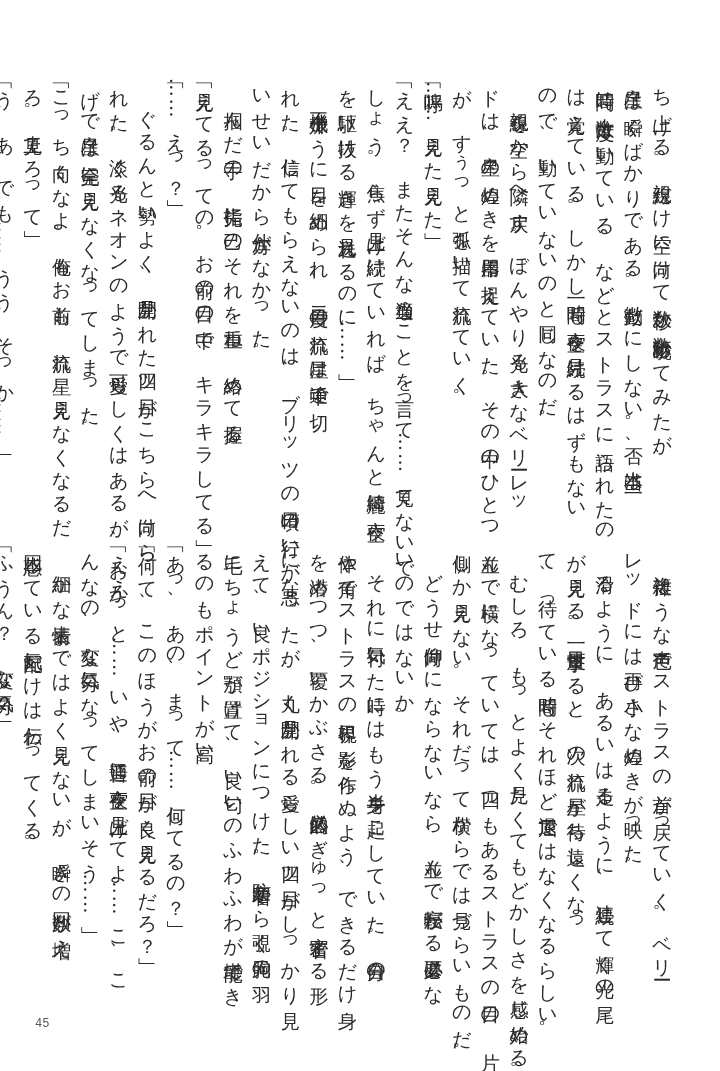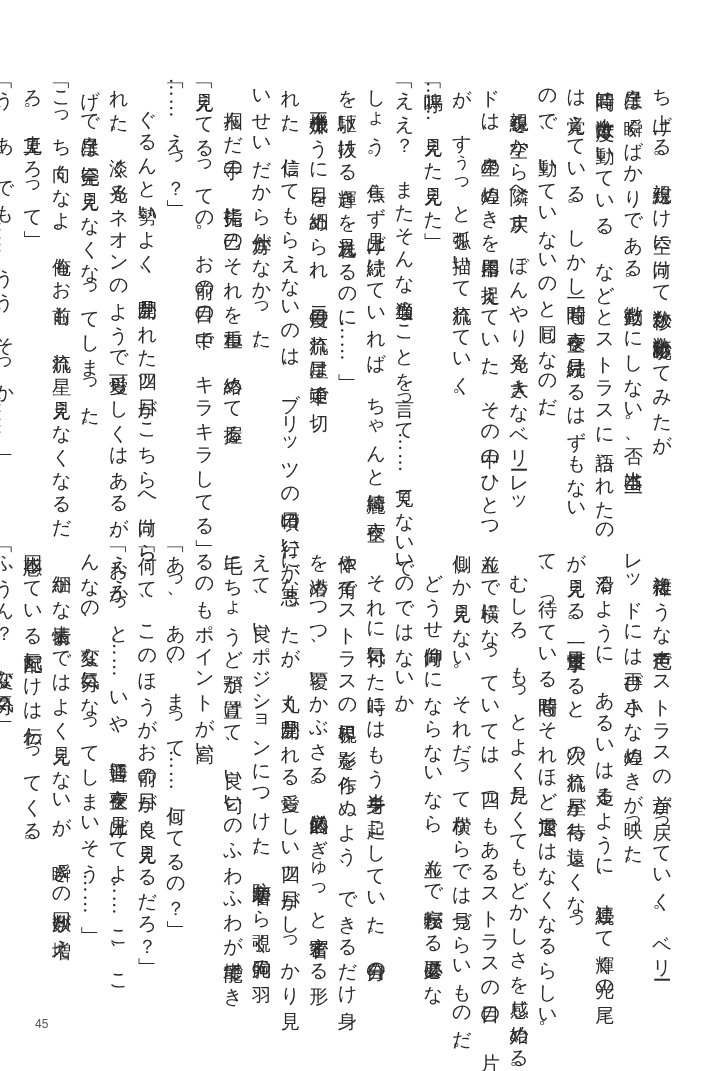--- a/index.html
+++ b/index.html
@@ -4,21 +4,21 @@
 <style>
   html, body { margin:0; padding:0; background:#ffffff; }
   body { width:720px; height:1071px; position:relative; overflow:hidden;
          font-family: "DejaVu Serif", "Liberation Serif", serif; color:#2a2a2a; }
   .tier { position:absolute; left:96px; width:580px; height:420px;
           writing-mode: vertical-rl; font-size:19.2px; line-height:28.6px;
           letter-spacing:1.7px; }
   .tier-top { top:76px; }
   .tier-bottom { top:540px; }
   .line { display:block; white-space:nowrap; }
-  .page-number { position:absolute; left:35px; top:1017px; font-family:Liberation Sans, sans-serif;
+  .page-number { position:absolute; left:35px; top:1017px; font-family:Liberation Mono, monospace;
                  font-size:12px; color:#555; }
 </style>
 </head>
 <body>
 
 <div class="tier tier-top">
   <span class="line">ち上げる。視線だけ空に向けて数秒か数十秒眺めてみたが、</span>
   <span class="line">星々は瞬くばかりである。微動だにしない。否、本当は一</span>
   <span class="line">時間に十数度は動いている、などとストラスに語られたの</span>
   <span class="line">は覚えている。しかし一時間も夜空を見続けるはずもない</span>

